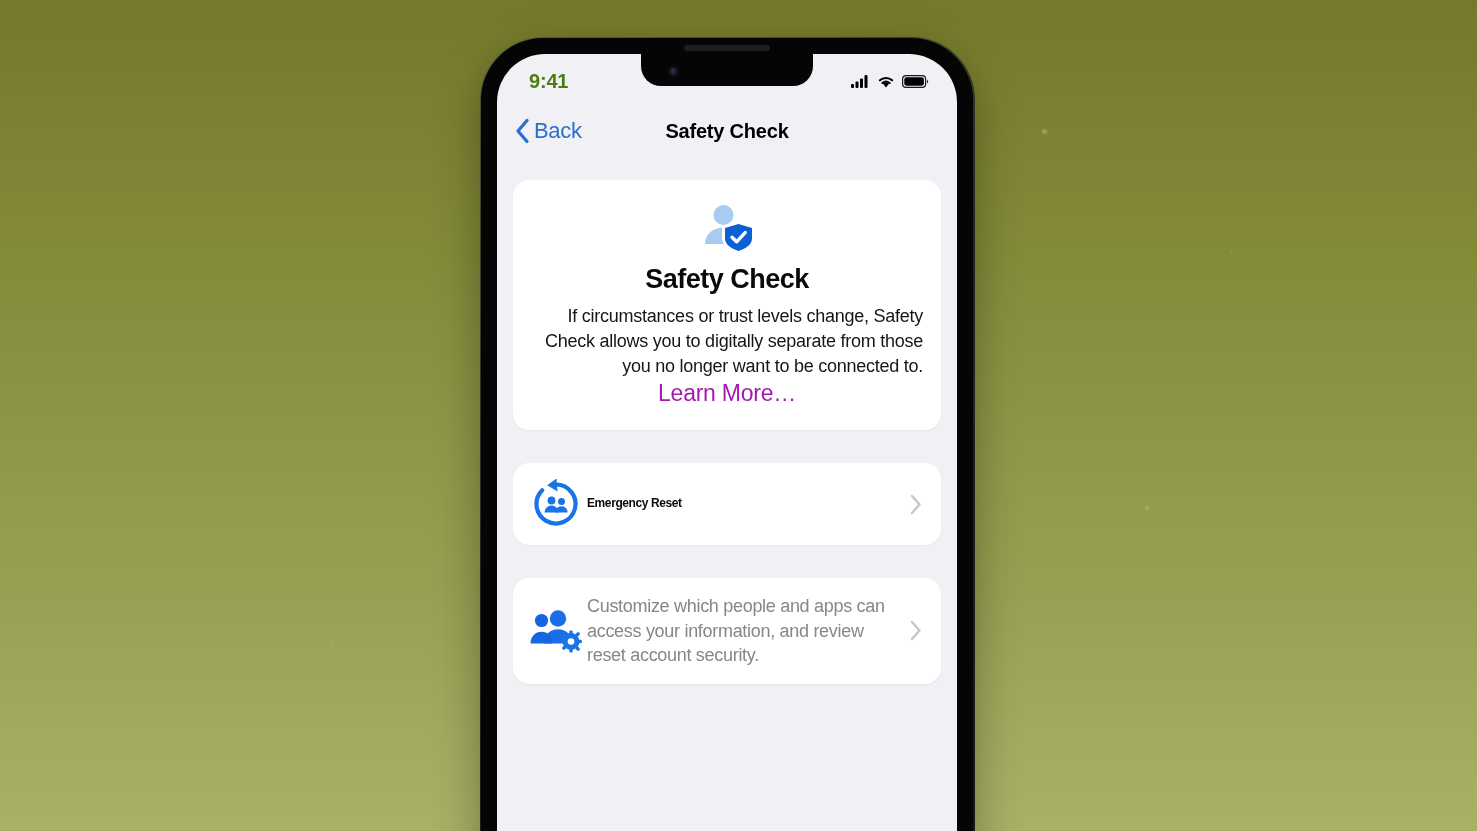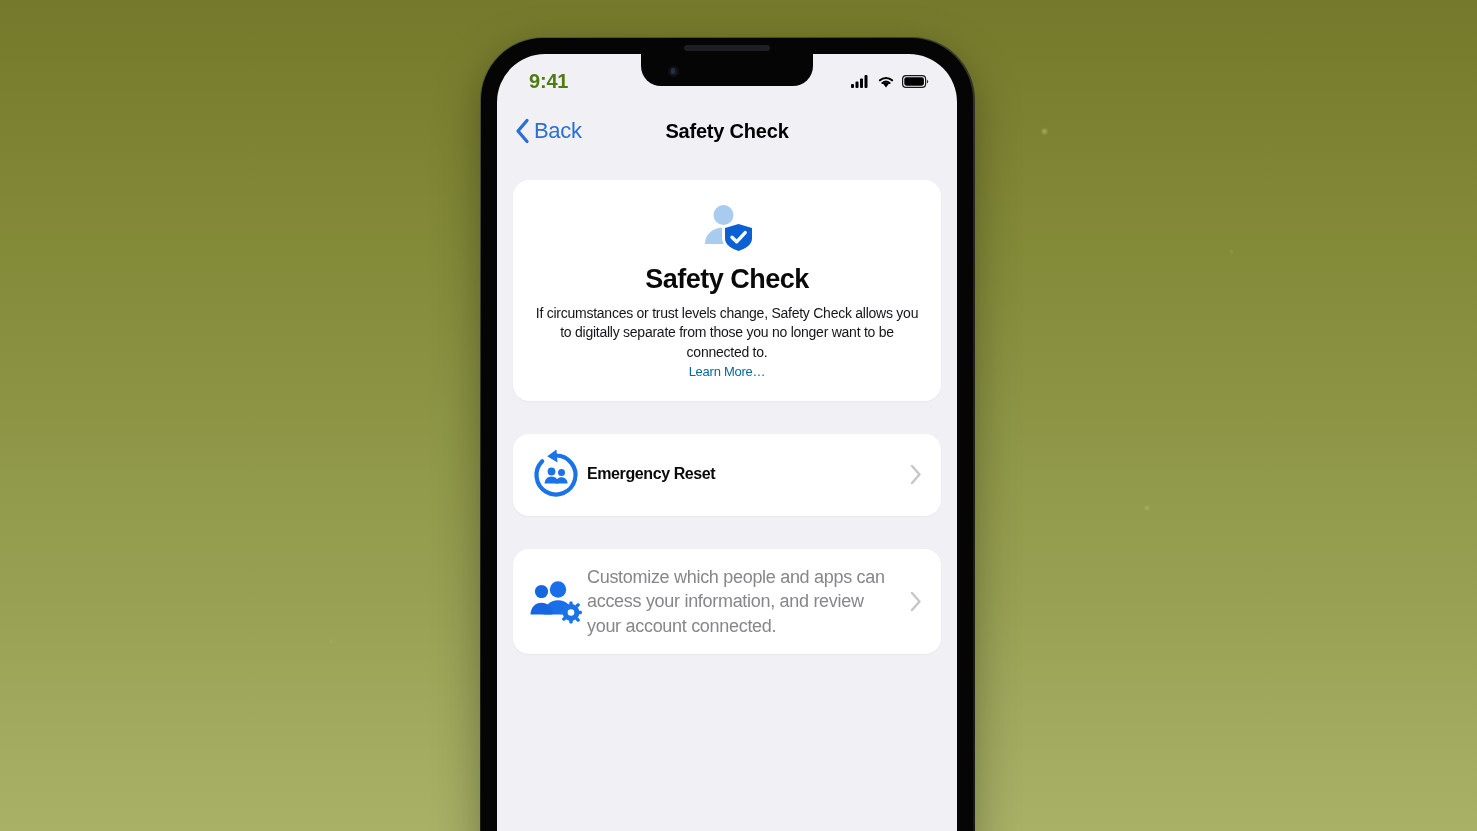--- a/index.html
+++ b/index.html
@@ -180,30 +180,31 @@
     margin:0 auto 8px;
   }
   .hero-title {
     font-size:27px;
     font-weight:700;
     color:#0a0a0a;
     letter-spacing:-0.5px;
     margin-bottom:9px;
   }
   .hero-body {
-    font-size:14px;
+    font-size:18px;
     line-height:1.38;
     color:#16161a;
     letter-spacing:-0.25px;
+    text-align:right;
   }
   .hero-link {
     display:inline-block;
-    font-size:13px;
+    font-size:23px;
     line-height:1.38;
-    color:#0369a1;
+    color:#a21caf;
     letter-spacing:-0.25px;
     cursor:pointer;
   }
 
   
   .option {
     display:flex;
     align-items:center;
     padding:16px 14px 16px 12px;
     margin-top:33px;
@@ -214,21 +215,21 @@
     display:flex;
     align-items:center;
     justify-content:center;
   }
   .option-text {
     flex:1 1 auto;
     min-width:0;
     padding-right:6px;
   }
   .option-title {
-    font-size:16px;
+    font-size:12px;
     font-weight:700;
     color:#0a0a0a;
     letter-spacing:-0.4px;
     margin-bottom:2px;
   }
   .option-desc {
     font-size:18px;
     line-height:1.36;
     color:#86868b;
     letter-spacing:-0.3px;
@@ -358,21 +359,21 @@
               <rect x="47.5" y="31.8" width="4.4" height="3.4" rx="1.2"></rect>
               <rect x="32.6" y="25.1" width="3.4" height="4.4" rx="1.2" transform="rotate(-45 34.3 27.3)"></rect>
               <rect x="46.0" y="38.5" width="3.4" height="4.4" rx="1.2" transform="rotate(-45 47.7 40.7)"></rect>
               <rect x="46.0" y="24.1" width="3.4" height="4.4" rx="1.2" transform="rotate(45 47.7 26.3)"></rect>
               <rect x="32.6" y="37.5" width="3.4" height="4.4" rx="1.2" transform="rotate(45 34.3 39.7)"></rect>
             </g>
             <circle cx="41" cy="33.5" r="3.3" fill="#ffffff"></circle>
           </svg>
         </div>
         <div class="option-text">
-          <div class="option-desc">Customize which people and apps can access your information, and review your account connected.</div>
+          <div class="option-desc">Customize which people and apps can access your information, and review reset account security.</div>
         </div>
         <div class="option-chev">
           <svg width="12" height="21" viewBox="0 0 12 21">
             <path d="M2 2 L9.5 10.5 L2 19" stroke="#c6c6ca" stroke-width="2.4" fill="none" stroke-linecap="round" stroke-linejoin="round"></path>
           </svg>
         </div>
       </div>
 
     </div>
   </div>

